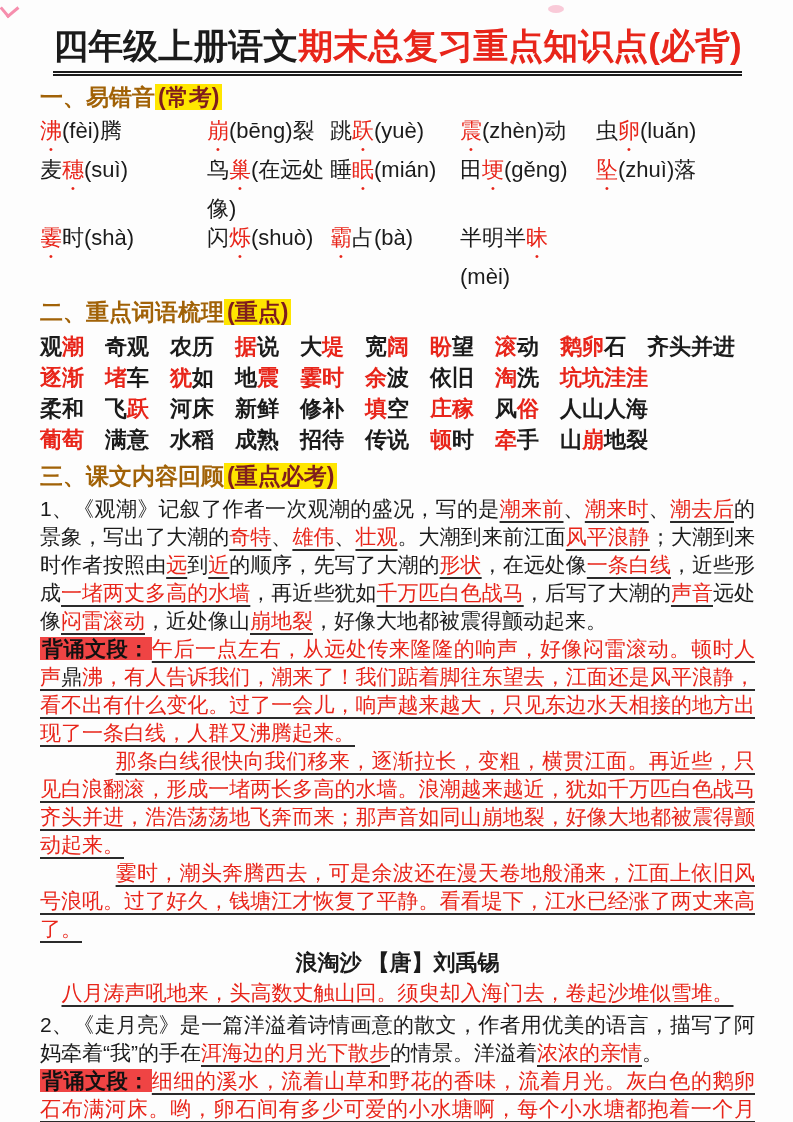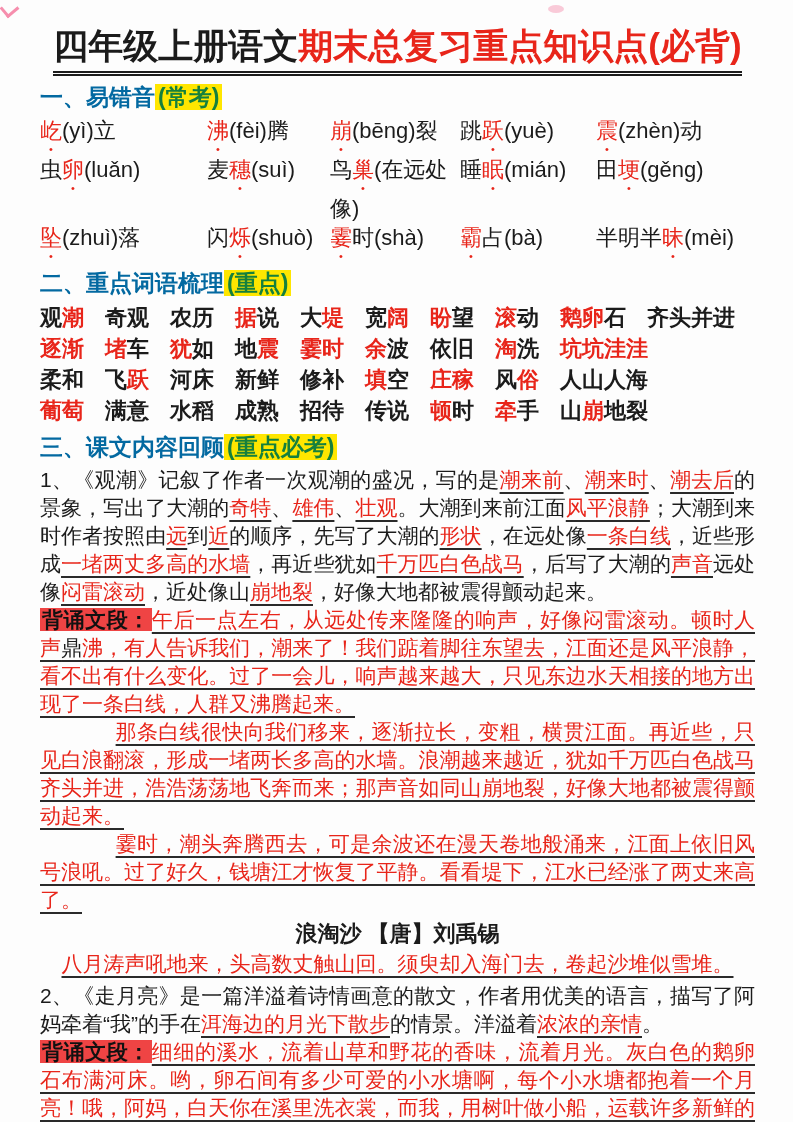--- a/index.html
+++ b/index.html
@@ -19,22 +19,22 @@
     transform:rotate(-40deg);opacity:.85;}
   .smudge{position:absolute;left:548px;top:5px;width:16px;height:8px;
     background:#f8afc4;border-radius:50%;opacity:.65;}
   
   .title{margin:0;text-align:center;font-size:35px;font-weight:700;line-height:1.25;}
   .title-inner{display:inline-block;border-bottom:5px double #1c1c1c;padding-bottom:3px;}
   .t-red{color:#e8251a;}
   .unit{ text-align:center;font-size:23px;font-weight:700;margin:5px 0 4px;}
   
   .sec-head{font-size:23px;font-weight:700;margin:6px 0 3px;}
-  .sec-head .blue{color:#0369a1;}
-  .sec-head .tag{color:#15803d;background:#ffe600;padding:0 3px;}
+  .sec-head .blue{color:#a16207;}
+  .sec-head .tag{color:#7f1d1d;background:#ffe600;padding:0 3px;}
   
   .seg{white-space:pre-wrap;}
   .k{color:#1b1b1b;}
   .r{color:#e8251a;}
   .u{text-decoration:underline;text-decoration-color:#2a2a2a;text-decoration-thickness:2px;text-underline-offset:5px;}
   .dot{-webkit-text-emphasis:filled dot #e8251a;-webkit-text-emphasis-position:under right;
        text-emphasis:filled dot #e8251a;text-emphasis-position:under right;}
   
   .s1grid{display:grid;grid-template-columns:167px 123px 130px 136px auto;
     font-size:22px;line-height:29px;font-weight:500;}
@@ -53,33 +53,32 @@
 
 <div class="page">
   <div class="corner-mark"></div>
   <div class="smudge"></div>
 
   <h1 class="title"><span class="title-inner"><span class="t-black">四年级上册语文</span><span class="t-red">期末总复习重点知识点(必背)</span></span></h1>
 
 
   <div class="sec-head"><span class="blue">一、易错音</span><span class="tag">(常考)</span></div>
   <div class="s1grid" id="s1grid">
-      <div><span class="seg r dot">屹</span><span class="seg k">(yì)立</span></div>
       <div><span class="seg r dot">沸</span><span class="seg k">(fèi)腾</span></div>
       <div><span class="seg r dot">崩</span><span class="seg k">(bēng)裂</span></div>
       <div><span class="seg k">跳</span><span class="seg r dot">跃</span><span class="seg k">(yuè)</span></div>
       <div><span class="seg r dot">震</span><span class="seg k">(zhèn)动</span></div>
       <div><span class="seg k">虫</span><span class="seg r dot">卵</span><span class="seg k">(luǎn)</span></div>
       <div><span class="seg k">麦</span><span class="seg r dot">穗</span><span class="seg k">(suì)</span></div>
       <div><span class="seg k">鸟</span><span class="seg r dot">巢</span><span class="seg k">(在远处像)</span></div>
       <div><span class="seg k">睡</span><span class="seg r dot">眠</span><span class="seg k">(mián)</span></div>
       <div><span class="seg k">田</span><span class="seg r dot">埂</span><span class="seg k">(gěng)</span></div>
       <div><span class="seg r dot">坠</span><span class="seg k">(zhuì)落</span></div>
+      <div><span class="seg r dot">霎</span><span class="seg k">时(shà)</span></div>
       <div><span class="seg k">闪</span><span class="seg r dot">烁</span><span class="seg k">(shuò)</span></div>
-      <div><span class="seg r dot">霎</span><span class="seg k">时(shà)</span></div>
       <div><span class="seg r dot">霸</span><span class="seg k">占(bà)</span></div>
       <div><span class="seg k">半明半</span><span class="seg r dot">昧</span><span class="seg k">(mèi)</span></div>
     </div>
 
   <div class="sec-head"><span class="blue">二、重点词语梳理</span><span class="tag">(重点)</span></div>
   <div id="s2rows">
       <div class="wrow">
         <span><span class="seg k">观</span><span class="seg r">潮</span></span>
         <span><span class="seg k">奇观</span></span>
         <span><span class="seg k">农历</span></span>

